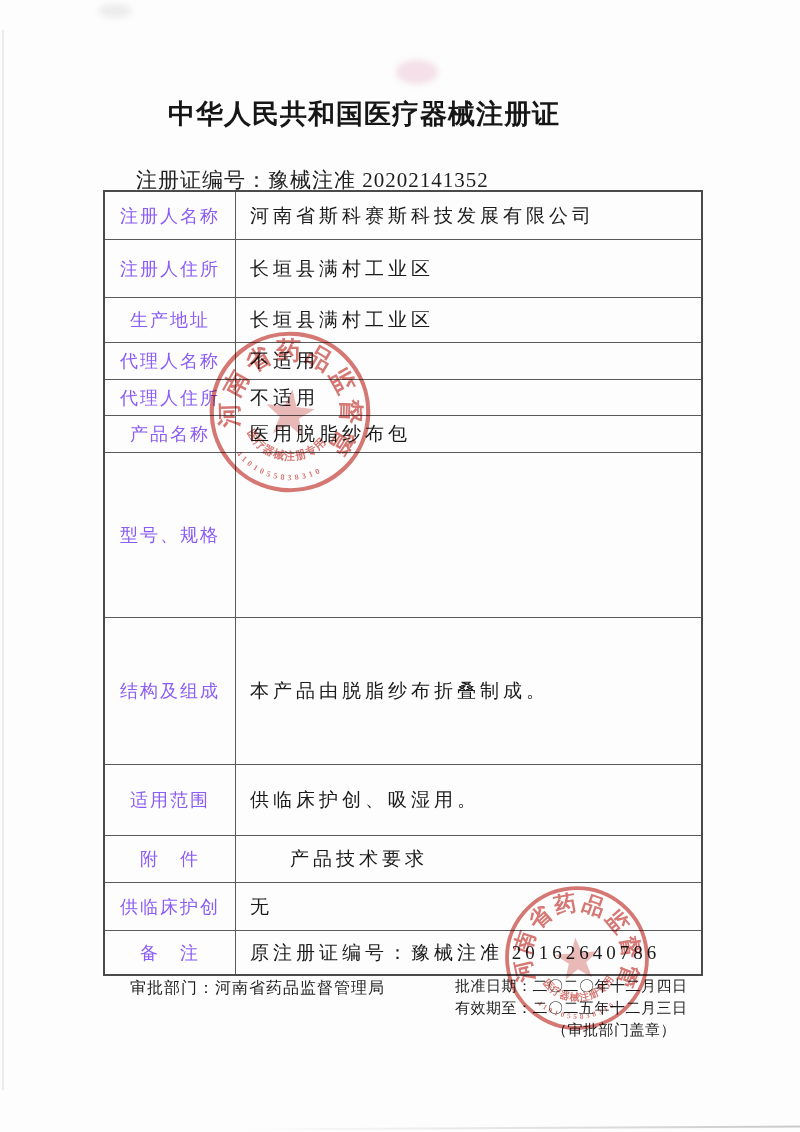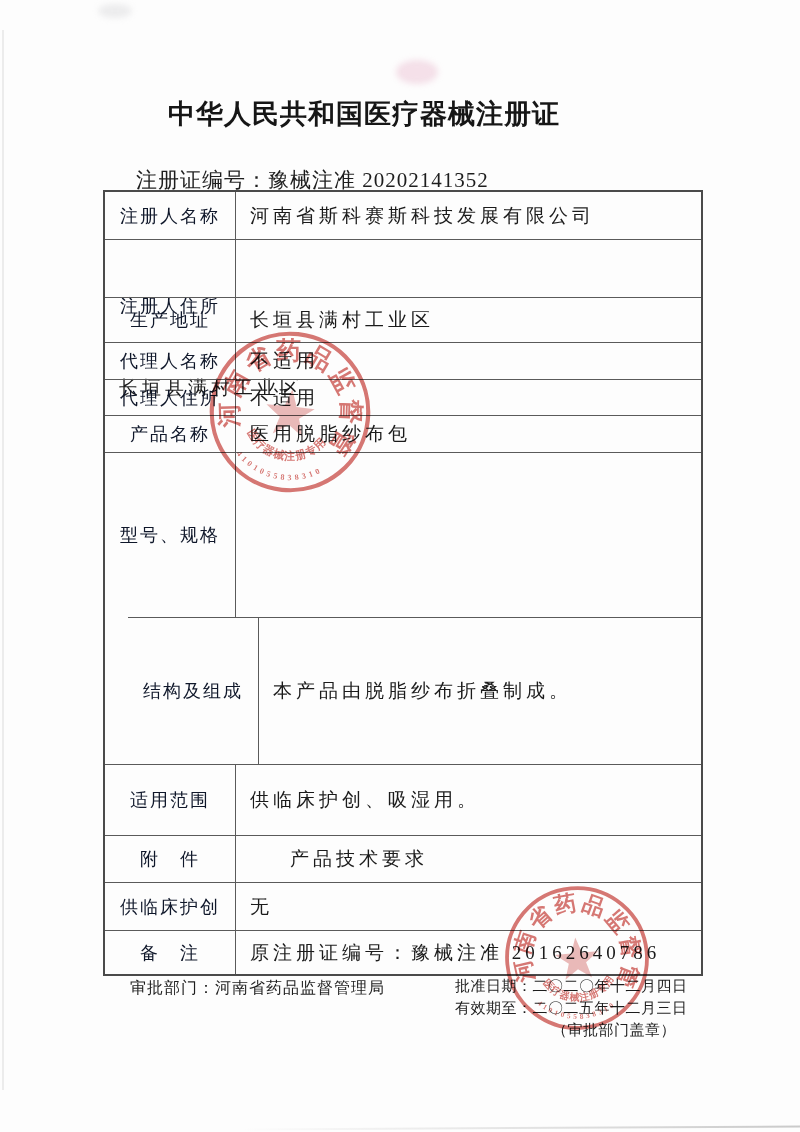--- a/index.html
+++ b/index.html
@@ -35,36 +35,36 @@
   }
 
   .cert-table{
     position:absolute;left:103px;top:190px;width:600px;height:786px;
     box-sizing:border-box;border:2px solid #4a4a4a;
     display:flex;flex-direction:column;
   }
   .t-row{display:flex;box-sizing:border-box;}
   .t-row + .t-row{border-top:1.5px solid #5a5a5a;}
   .t-row:nth-of-type(1){height:47px;}
-  .t-row:nth-of-type(2){height:58px;flex-direction:column;}
+  .t-row:nth-of-type(2){height:58px;}
   .t-row:nth-of-type(3){height:45px;}
   .t-row:nth-of-type(4){height:37px;}
   .t-row:nth-of-type(5){height:36px;}
   .t-row:nth-of-type(6){height:37px;}
   .t-row:nth-of-type(7){height:165px;}
-  .t-row:nth-of-type(8){height:147px;margin-left:23px;}
+  .t-row:nth-of-type(8){height:147px;}
   .t-row:nth-of-type(9){height:71px;}
   .t-row:nth-of-type(10){height:47px;gap:40px;}
   .t-row:nth-of-type(11){height:48px;}
   .t-row:nth-of-type(12){height:44px;}
   .cell-l{
     width:131px;flex:0 0 131px;box-sizing:border-box;
     border-right:1.5px solid #5a5a5a;
     display:flex;align-items:center;justify-content:center;
-    font-size:18px;letter-spacing:2px;color:#0f172a;
+    font-size:18px;letter-spacing:2px;color:#8b5cf6;
     text-align:center;
   }
   .cell-v{
     flex:1;display:flex;align-items:center;
     padding:2px 6px 2px 14px;box-sizing:border-box;
     font-size:19px;letter-spacing:4px;color:#1b1b1b;
     white-space:pre-line;line-height:1.55;
   }
   .t-row:nth-of-type(7) .cell-v{line-height:48px;}
   .t-row:nth-of-type(8) .cell-v{line-height:40px;}

